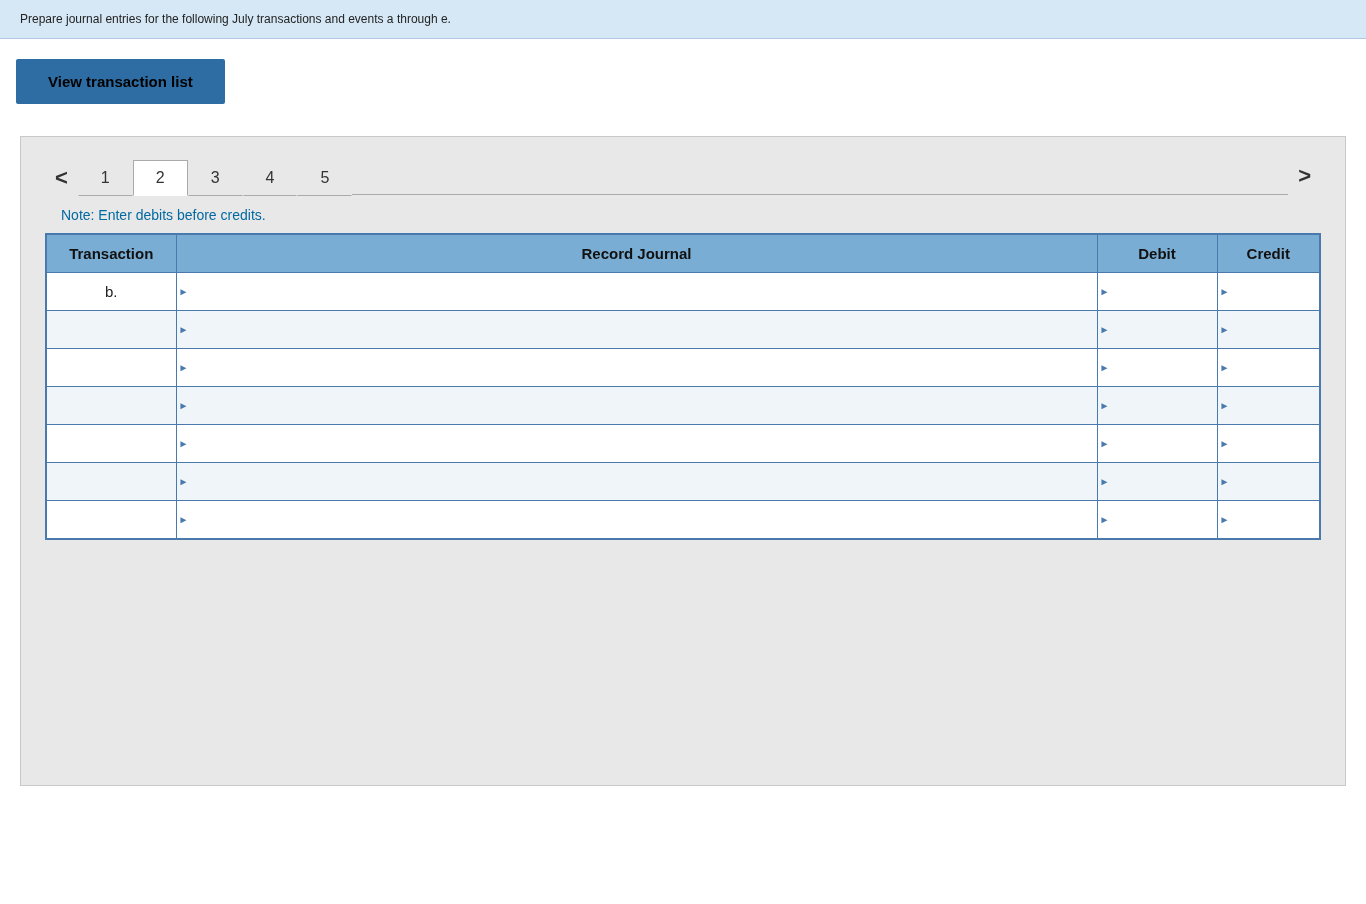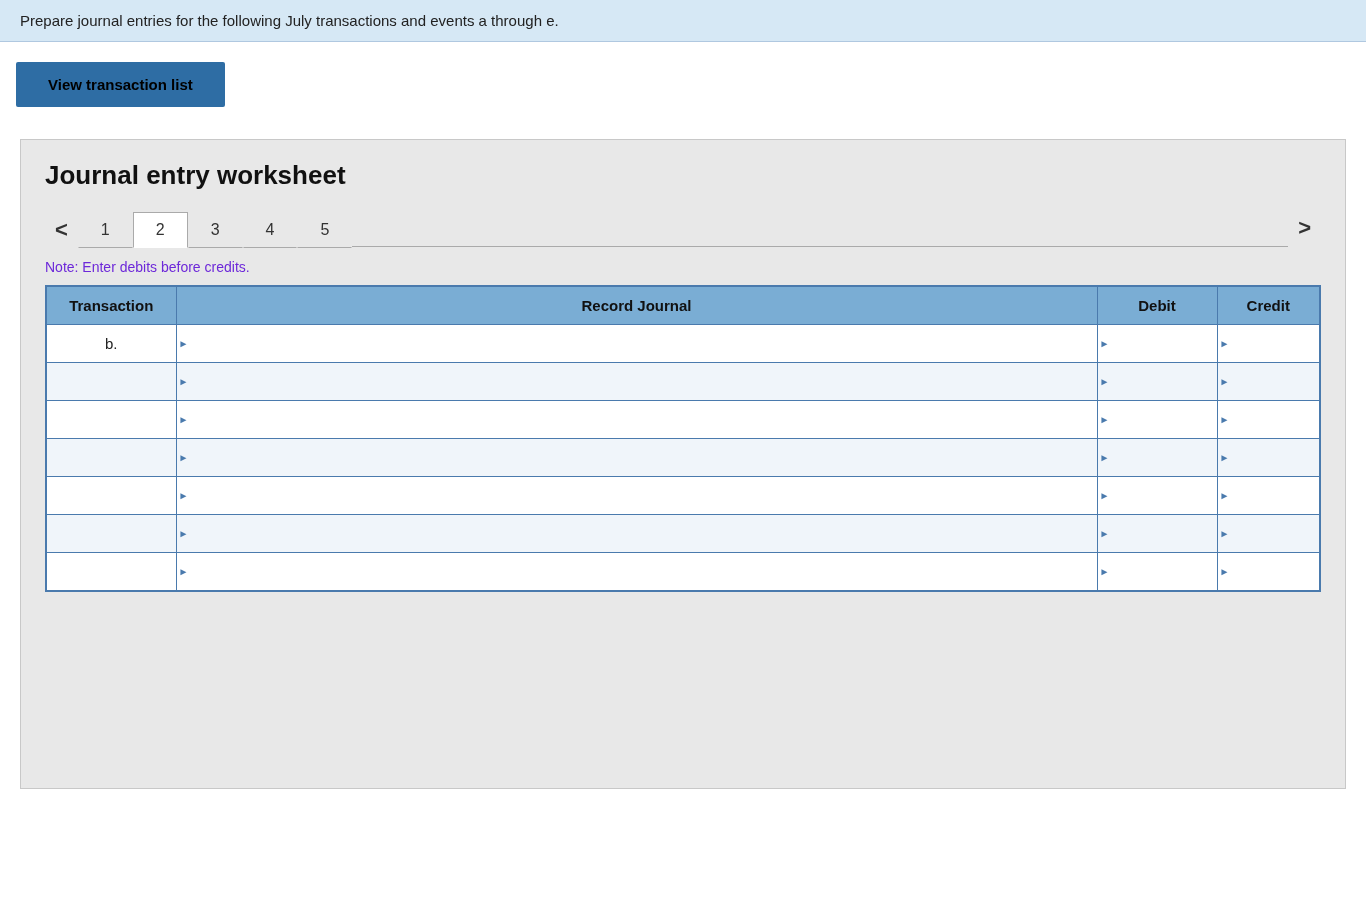--- a/index.html
+++ b/index.html
@@ -15,21 +15,21 @@
       color: #222;
     }
 
     .top-banner {
       background: #d6e8f5;
       padding: 12px 20px;
       border-bottom: 1px solid #b0c8e0;
     }
 
     .top-banner p {
-      font-size: 15px;
+      font-size: 12px;
       color: #222;
     }
 
     .btn-view-transactions {
       display: inline-block;
       background: #2e6da4;
       color: #000000;
       font-weight: bold;
       font-size: 15px;
       padding: 14px 32px;
@@ -117,23 +117,23 @@
       background: #fff;
       border: 1px solid #aaa;
       padding: 18px 16px 40px 16px;
       margin-top: 0;
       font-size: 15px;
       color: #222;
       min-height: 100px;
     }
 
     .note-text {
-      color: #6d28d9;
+      color: #0369a1;
       font-size: 14px;
-      margin: 12px 0 10px 0;
+      margin: 12px 0 10px 16px;
     }
 
     .journal-table {
       width: 100%;
       border-collapse: collapse;
       border: 2px solid #4a7aad;
     }
 
     .journal-table th {
       background: #7aadd4;
@@ -228,21 +228,20 @@
 <div class="top-banner">
   <p>Prepare journal entries for the following July transactions and events a through e.</p>
 </div>
 
 <div style="background:#fff; padding: 4px 0;">
   <button class="btn-view-transactions">View transaction list</button>
 </div>
 
 <div class="worksheet-container">
 
-  <div class="worksheet-title">Journal entry worksheet</div>
 
   <div class="tabs-row">
     <button class="tab-arrow">&lt;</button>
     <div class="tab-item">1</div>
     <div class="tab-item active">2</div>
     <div class="tab-item">3</div>
     <div class="tab-item">4</div>
     <div class="tab-item">5</div>
     <div class="tab-spacer"></div>
     <button class="tab-right-arrow">&gt;</button>

